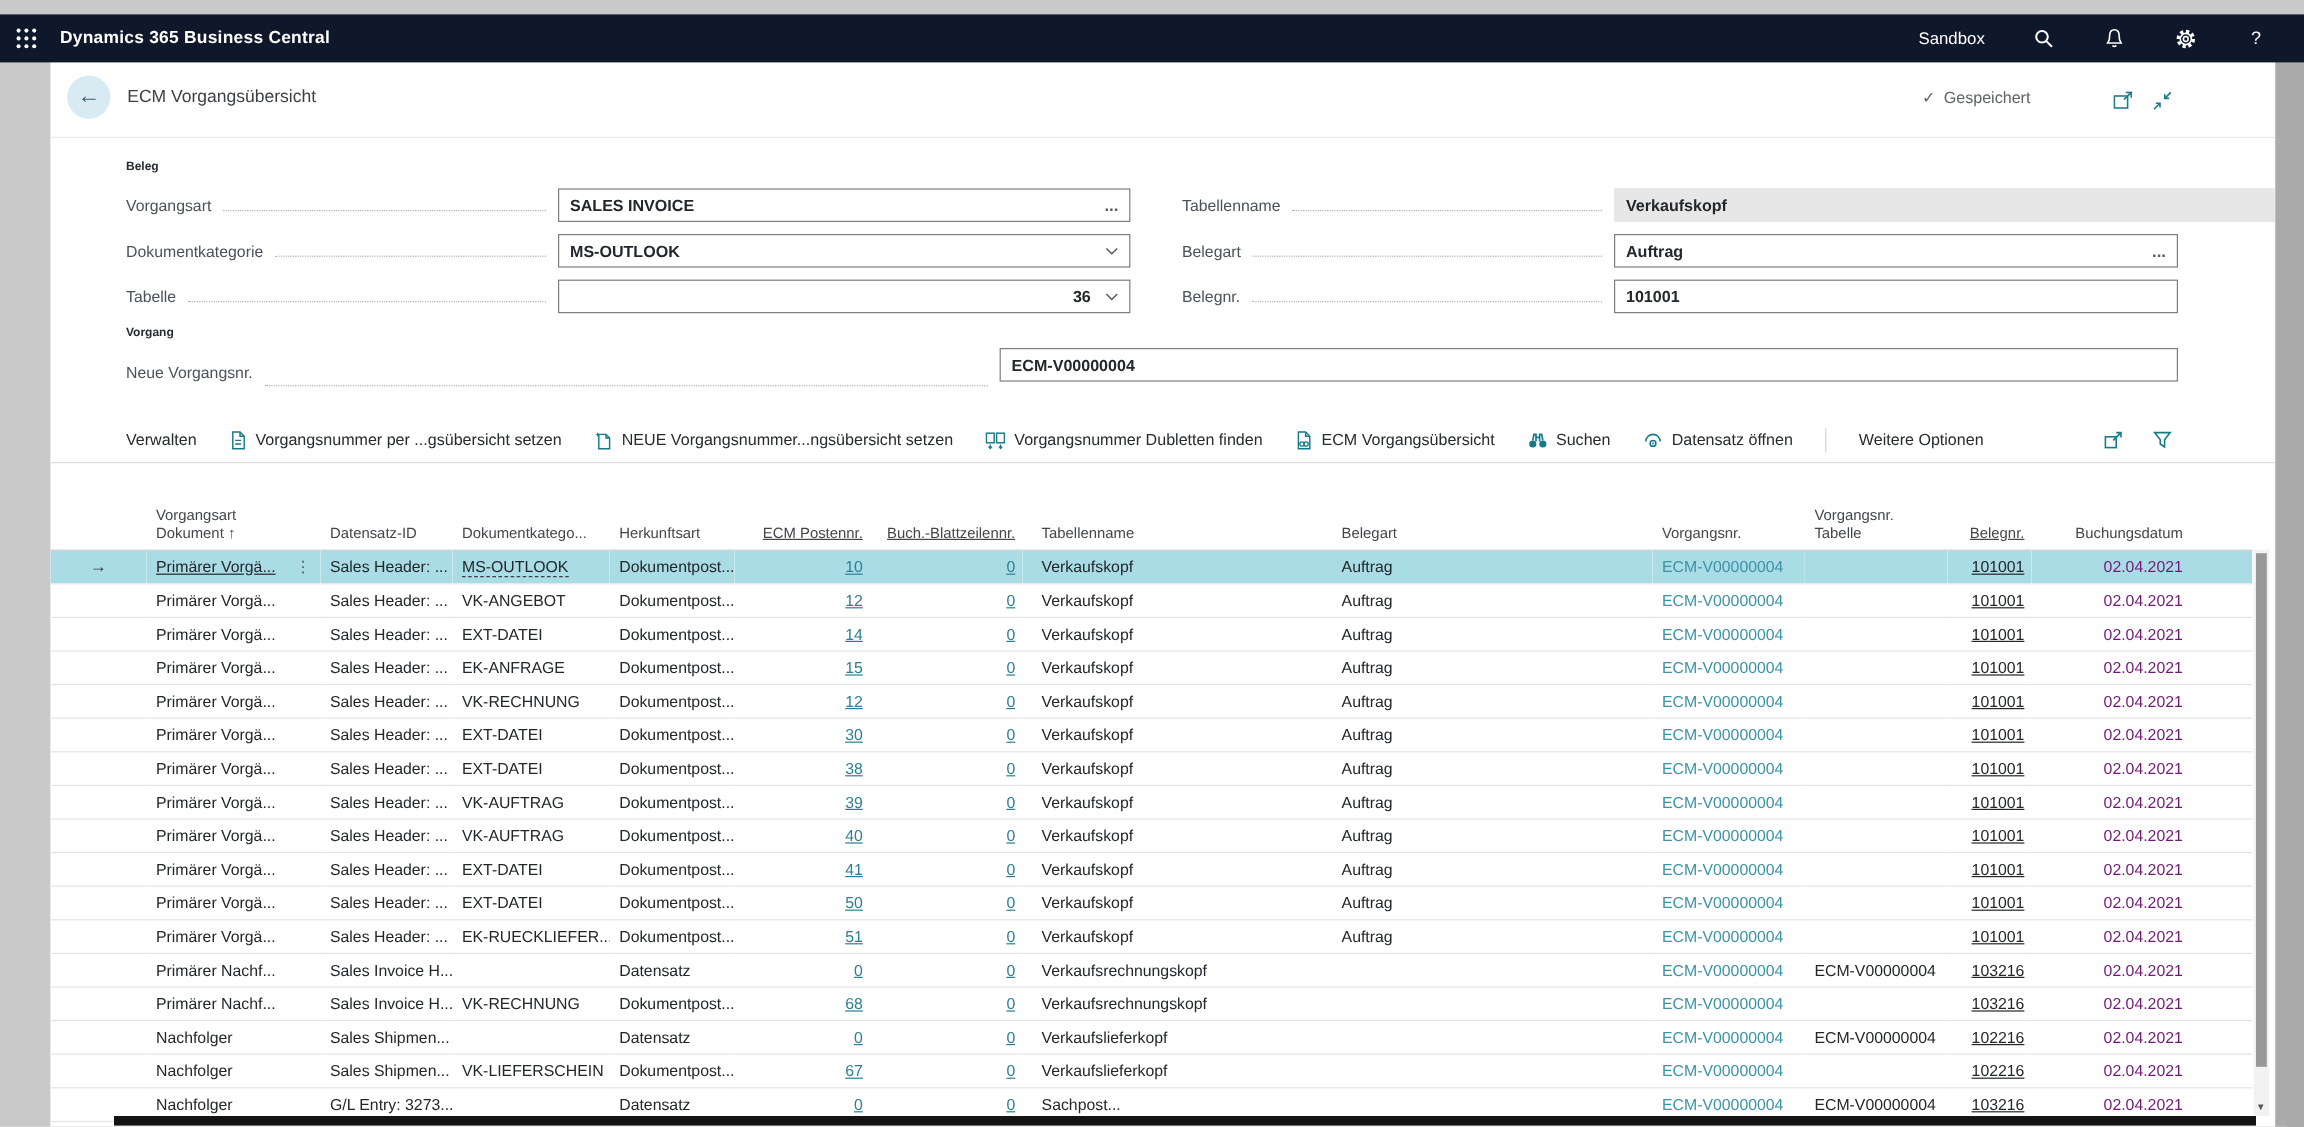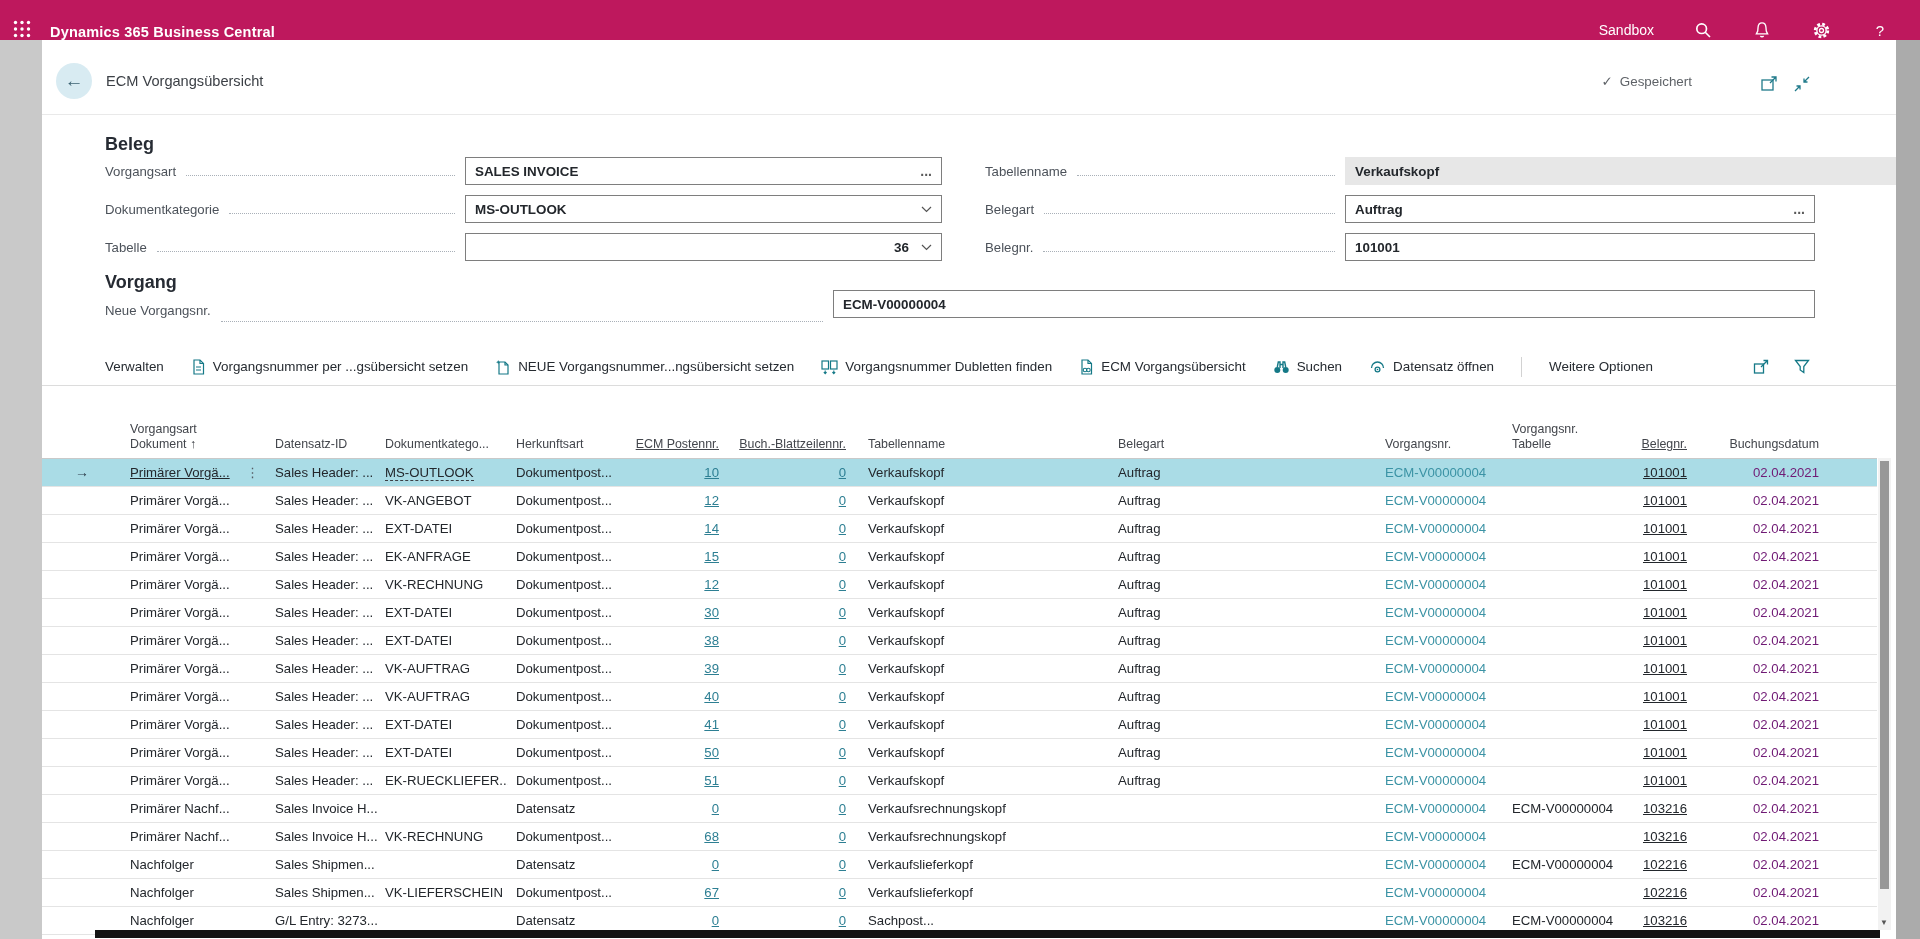--- a/index.html
+++ b/index.html
@@ -1,40 +1,40 @@
 <!DOCTYPE html>
 <html><head>
 <meta charset="utf-8">
 <style>
   * { box-sizing: border-box; margin: 0; padding: 0; }
   html,body { width:1920px; height:939px; overflow:hidden; }
   body { position:relative; background:#c9c9c9; font-family:"Liberation Sans", sans-serif; }
 
   
-  .topbar { position:absolute; left:0; top:0; width:1920px; height:40px; background:#be185d; color:#fff; display:flex; align-items:flex-end; z-index:50; }
+  .topbar { position:absolute; left:0; top:12px; width:1920px; height:40px; background:#0f172a; color:#fff; display:flex; align-items:center; z-index:50; }
   .waffle { margin-left:11px; width:22px; height:22px; display:flex; align-items:center; justify-content:center; cursor:pointer; }
   .app-title { margin-left:17px; font-weight:bold; font-size:14.5px; letter-spacing:.2px; }
   .topbar-right { margin-left:auto; display:flex; align-items:center; gap:39px; margin-right:30px; font-size:14px; }
   .tb-icon { width:20px; height:20px; display:flex; align-items:center; justify-content:center; cursor:pointer; }
   .help-glyph { font-size:15px; color:#fff; }
 
   
   .side-right { position:absolute; left:1896px; top:40px; width:24px; height:899px; background:#ababab; }
   .card { position:absolute; left:42px; top:40px; width:1854px; height:899px; background:#fff; overflow:hidden; }
 
   .back-btn { position:absolute; left:14px; top:23px; width:36px; height:36px; border-radius:50%; background:#d8ebf2; color:#3a6272; font-size:19px; display:flex; align-items:center; justify-content:center; cursor:pointer; }
   .page-title { position:absolute; left:64px; top:33px; font-size:14.6px; color:#3c4046; }
   .save-status { position:absolute; right:204px; top:34px; font-size:13.4px; color:#5f6368; display:flex; gap:7px; align-items:center; }
   .hdr-ic { position:absolute; top:36px; width:18px; height:16px; cursor:pointer; }
   .hdr-ic.popout { right:117px; }
   .hdr-ic.collapse { right:84px; }
   .divider { position:absolute; left:0; top:74px; width:100%; border-top:1px solid #e9e9e9; }
 
   
-  .section-title { position:absolute; left:63px; font-size:18px; font-weight:bold; color:#262b33; }
+  .section-title { position:absolute; left:63px; font-size:10px; font-weight:bold; color:#262b33; }
   .frow { position:absolute; height:28px; display:flex; align-items:center; }
   .flabel { font-size:13.2px; color:#4c525a; white-space:nowrap; }
   .leader { flex:1; border-bottom:1px dotted #a9b0b8; height:1px; margin:0 10px; transform:translateY(4px); }
   .fbox { height:28px; border:1px solid #7e7e7e; background:#fff; display:flex; align-items:center; padding:0 9px; font-size:13.4px; color:#23272c; flex:none;font-weight:bold; }
   .fbox.disabled { background:#e7e7e7; border-color:#e7e7e7; }
   .fbtn { margin-left:auto; color:#5a5a5a; font-size:14px; cursor:pointer; line-height:1; display:flex; align-items:center; }
   .val-right { margin-left:auto; margin-right:12px; }
 
   
   .toolbar { position:absolute; left:0; top:308px; width:1854px; height:38px; display:flex; align-items:center; padding-left:63px; border-bottom:1px solid #dcdcdc; font-size:13.4px; color:#262b31; column-gap:27px; }

